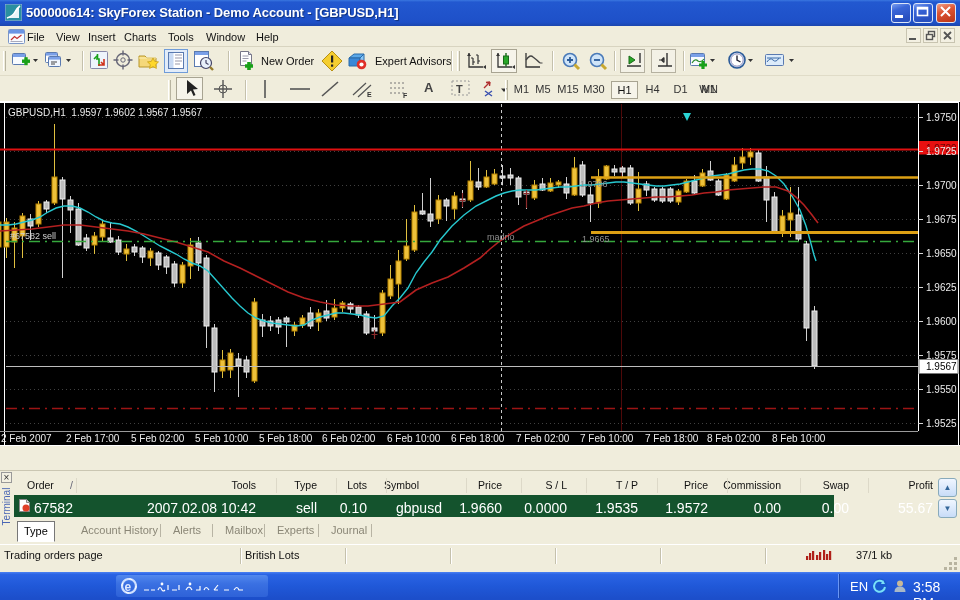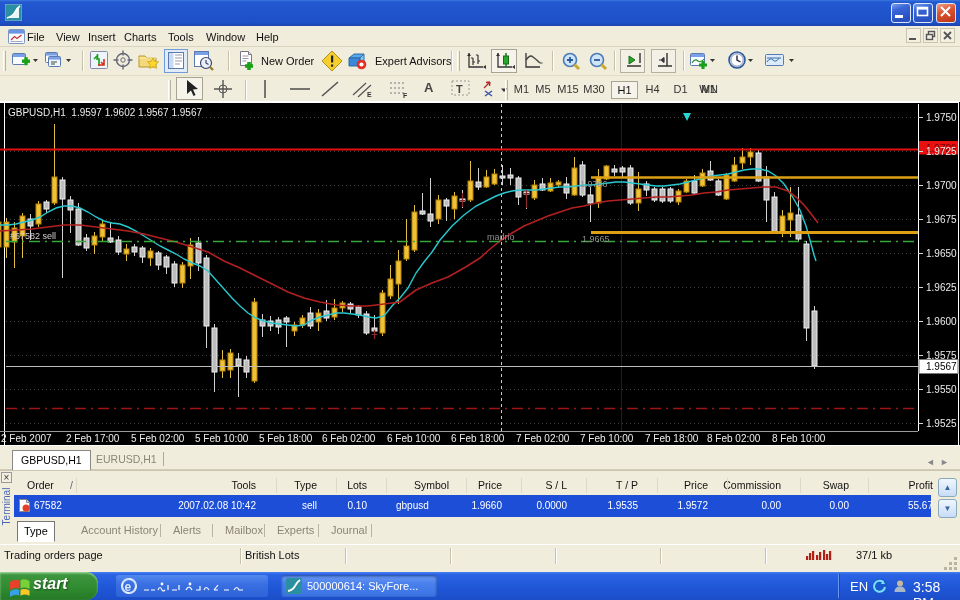--- a/index.html
+++ b/index.html
@@ -28,21 +28,21 @@
 text.lbl{font:9px "Liberation Sans";fill:#8f8f8f}
 
 #tabstrip{left:0;top:448px;width:960px;height:22px;background:#f0eddc;border-bottom:1px solid #d0ccb8}
 .ctab{position:absolute;top:2px;height:20px;font-size:10.5px;padding:3px 8px 0 8px}
 .ctab.on{background:#fff;border:1px solid #888;border-bottom:none;color:#000}
 .ctab.off{color:#8a8676}
 
 #terminal{left:0;top:470px;width:960px;height:74px;background:#f0eddc;border-top:1px solid #cac6b2}
 #thead{position:absolute;left:14px;top:7px;width:924px;height:16px;font-size:10.5px;color:#111}
 .hc{position:absolute;top:1px}
-#trow{position:absolute;left:14px;top:24px;width:917px;height:22px;background:#1d4ed8;color:#fff;font-size:10px}
+#trow{position:absolute;left:14px;top:24px;width:820px;height:22px;background:#14532d;color:#fff;font-size:14px}
 .rc{position:absolute;top:5px}
 .vtxt{position:absolute;left:-14px;top:30px;transform:rotate(-90deg);transform-origin:center;font-size:10px;color:#4a66b4;width:40px;text-align:center}
 .ttab{position:absolute;top:50px;height:21px;font-size:11px;padding:3px 6px 0 6px;color:#8a8676}
 .ttab.on{background:#fff;border:1px solid #777;border-bottom:1px solid #fff;color:#000}
 
 #status{left:0;top:544px;width:960px;height:28px;background:#f0eddc;border-top:1px solid #fff;font-size:11px;color:#111}
 .ssep{position:absolute;top:3px;width:2px;height:16px;border-left:1px solid #c5c1ac;border-right:1px solid #fff}
 
 #taskbar{left:0;top:572px;width:960px;height:28px;background:linear-gradient(#4b81f2 0%,#2a63e4 9%,#2058d8 50%,#1c4eca 95%)}
 #startbtn{position:absolute;left:0;top:0;width:98px;height:28px;border-radius:0 12px 12px 0;background:linear-gradient(#63b163 0%,#3d953d 12%,#2f8a2f 60%,#267826 100%);box-shadow:inset 0 1px 2px #9fd89f}
@@ -50,20 +50,21 @@
 .task{position:absolute;top:3px;height:22px;border-radius:3px;color:#fff;font-size:11px}
 </style></head>
 <body>
 <div id="page">
 <div id="title" class="abs">
 <svg class="abs" style="left:5px;top:4px" width="17" height="17">
         <rect width="17" height="17" fill="#2a8fa0" stroke="#9ad"></rect>
         <path d="M2 14 Q7 13 9 9 Q11 5 14 3 L14 14 Z" fill="#e8f4f8"></path>
         <path d="M2 14 Q8 12 10 8 Q12 4 15 2" stroke="#fff" fill="none" stroke-width="1.6"></path>
       </svg>
+<div class="txt">500000614: SkyForex Station - Demo Account - [GBPUSD,H1]</div>
 <div class="wbtn b" style="left:891px"><svg width="18" height="16">
           <rect x="3" y="11" width="8" height="3" fill="#fff"></rect>
         </svg></div>
 <div class="wbtn b" style="left:913px"><svg width="18" height="16">
           <rect x="3.5" y="3.5" width="10" height="8" fill="none" stroke="#fff" stroke-width="1.6"></rect>
           <rect x="3" y="3" width="11" height="2.6" fill="#fff"></rect>
         </svg></div>
 <div class="wbtn r" style="left:936px"><svg width="18" height="16">
           <path d="M4 3 L13 12 M13 3 L4 12" stroke="#fff" stroke-width="2"></path>
         </svg></div>
@@ -547,43 +548,37 @@
 <text x="451" y="442" class="ax">6 Feb 18:00</text>
 <text x="516" y="442" class="ax">7 Feb 02:00</text>
 <text x="580" y="442" class="ax">7 Feb 10:00</text>
 <text x="645" y="442" class="ax">7 Feb 18:00</text>
 <text x="707" y="442" class="ax">8 Feb 02:00</text>
 <text x="772" y="442" class="ax">8 Feb 10:00</text>
 <rect x="0" y="445" width="960" height="3" fill="#f0eddc"></rect>
 <line x1="0" y1="445.5" x2="960" y2="445.5" stroke="#fff"></line>
 </svg>
 </div>
-<div id="tabstrip" class="abs">
-<div class="ctab on abs" style="left:12px">GBPUSD,H1</div>
-<div class="ctab off abs" style="left:88px">EURUSD,H1</div>
-<div class="abs" style="left:163px;top:4px;width:1px;height:14px;background:#aaa"></div>
-<div class="abs" style="left:926px;top:9px;font-size:9px;color:#888">◄&nbsp;&nbsp;►</div>
-</div>
 <div id="terminal" class="abs">
 <div class="abs" style="left:1px;top:1px;font-size:10px;color:#333;width:11px;height:11px;border:1px solid #999;line-height:9px;text-align:center;background:#f3f0e2">×</div>
 <div class="vtxt">Terminal</div>
 <div id="thead" class="abs">
 <span class="hc" style="left:13px">Order</span>
         <span class="hc" style="left:56px;color:#667">/</span>
 <span class="hc" style="left:242px;transform:translateX(-100%)">Tools</span>
 <span class="hc" style="left:303px;transform:translateX(-100%)">Type</span>
 <span class="hc" style="left:353px;transform:translateX(-100%)">Lots</span>
 <span class="hc" style="left:488px;transform:translateX(-100%)">Price</span>
 <span class="hc" style="left:553px;transform:translateX(-100%)">S / L</span>
 <span class="hc" style="left:624px;transform:translateX(-100%)">T / P</span>
 <span class="hc" style="left:694px;transform:translateX(-100%)">Price</span>
 <span class="hc" style="left:767px;transform:translateX(-100%)">Commission</span>
 <span class="hc" style="left:835px;transform:translateX(-100%)">Swap</span>
 <span class="hc" style="left:919px;transform:translateX(-100%)">Profit</span>
-<span class="hc" style="left:400px">Symbol</span>
+<span class="hc" style="left:370px">Symbol</span>
 <div class="abs" style="left:62px;top:0px;width:1px;height:15px;background:#ddd9c8"></div>
 <div class="abs" style="left:262px;top:0px;width:1px;height:15px;background:#ddd9c8"></div>
 <div class="abs" style="left:322px;top:0px;width:1px;height:15px;background:#ddd9c8"></div>
 <div class="abs" style="left:372px;top:0px;width:1px;height:15px;background:#ddd9c8"></div>
 <div class="abs" style="left:452px;top:0px;width:1px;height:15px;background:#ddd9c8"></div>
 <div class="abs" style="left:507px;top:0px;width:1px;height:15px;background:#ddd9c8"></div>
 <div class="abs" style="left:572px;top:0px;width:1px;height:15px;background:#ddd9c8"></div>
 <div class="abs" style="left:643px;top:0px;width:1px;height:15px;background:#ddd9c8"></div>
 <div class="abs" style="left:713px;top:0px;width:1px;height:15px;background:#ddd9c8"></div>
 <div class="abs" style="left:786px;top:0px;width:1px;height:15px;background:#ddd9c8"></div>
@@ -649,50 +644,34 @@
           <rect x="10" y="0" width="3" height="3"></rect>
           <rect x="5" y="5" width="3" height="3"></rect>
           <rect x="10" y="5" width="3" height="3"></rect>
           <rect x="0" y="10" width="3" height="3"></rect>
           <rect x="5" y="10" width="3" height="3"></rect>
           <rect x="10" y="10" width="3" height="3"></rect>
         </g>
       </svg>
 </div>
 <div id="taskbar" class="abs">
-<div id="startbtn">
-        <span>start</span>
-<svg class="abs" style="left:8px;top:4px" width="24" height="21">
-<path d="M2 6 Q7 2.5 11 4.5 L11 12.5 Q7 10.5 2 14 Z" fill="#e8402a"></path>
-<path d="M12.5 4.2 Q17 2 21.5 5 L21.5 13 Q17 10.5 12.5 12.2 Z" fill="#7ad038"></path>
-<path d="M2 15.5 Q7 12 11 14 L11 19.5 Q7 17.5 2 21 Z" fill="#38a0e8"></path>
-<path d="M12.5 13.7 Q17 12 21.5 14.5 L21.5 19.8 Q17 17.5 12.5 19.7 Z" fill="#f8c828"></path>
-        </svg>
-</div>
 <div class="task abs" style="left:116px;width:152px;background:linear-gradient(#5288ee,#3a70e2 40%,#2e62d8)">
 <svg class="abs" style="left:5px;top:3px" width="16" height="16">
           <circle cx="8" cy="8" r="7" fill="none" stroke="#cfe0ff" stroke-width="2.2"></circle>
           <circle cx="8" cy="8" r="7" fill="none" stroke="#fff" stroke-width="1" stroke-dasharray="3 8"></circle>
           <text x="3.5" y="12.5" font-size="12" fill="#dce8ff" font-weight="bold">e</text>
         </svg>
 <svg class="abs" style="left:26px;top:6px" width="120" height="12">
           <g stroke="#fff" stroke-width="1.2" fill="none">
 <path d="M2 9 l5 0 m2 0 l4 0 M16 9 q2 -5 4 0 q1 2 3 0 M26 4 l0 5 M30 9 l5 0 m2 -5 l0 5 M44 9 q3 -6 6 0 M54 9 l4 0 l0 -4 M62 9 q2 -5 5 0 M72 9 l4 -5 m0 5 l-4 0 M82 9 l5 0 M92 9 q3 -5 5 0 l4 0"></path>
 <circle cx="20" cy="3" r="0.8" fill="#fff"></circle>
             <circle cx="48" cy="3" r="0.8" fill="#fff"></circle>
           </g>
         </svg>
 </div>
-<div class="task abs" style="left:281px;width:156px;background:linear-gradient(#6a9af4,#4a80ec 40%,#3a72e4);box-shadow:inset 0 1px 3px #1a3c90">
-<svg class="abs" style="left:5px;top:3px" width="16" height="16">
-          <rect width="16" height="16" rx="2" fill="#2a8fa0"></rect>
-          <path d="M2 13 Q7 12 9 8 Q11 4 14 2" stroke="#fff" fill="none" stroke-width="1.8"></path>
-        </svg>
-<span class="abs" style="left:26px;top:5px">500000614: SkyFore...</span>
-</div>
 <div class="abs" style="left:838px;top:2px;width:1px;height:24px;background:#6a96f4;box-shadow:1px 0 0 #1a44aa"></div>
 <span class="abs" style="left:850px;top:7px;color:#fff;font-size:13px">EN</span>
 <svg class="abs" style="left:872px;top:6px" width="16" height="16">
         <circle cx="8" cy="8" r="7.5" fill="#1a5acf"></circle>
         <path d="M11 4 a5.5 5.5 0 1 0 2 5" fill="none" stroke="#7ae0f8" stroke-width="2"></path>
         <path d="M11 2 l2 4 l-4 0 z" fill="#7ae0f8"></path>
       </svg>
 <svg class="abs" style="left:893px;top:7px" width="14" height="14">
         <circle cx="7" cy="4.5" r="3" fill="#c8b898"></circle>
         <path d="M1.5 13 q0 -5.5 5.5 -5.5 q5.5 0 5.5 5.5 z" fill="#a8b8c8"></path>

